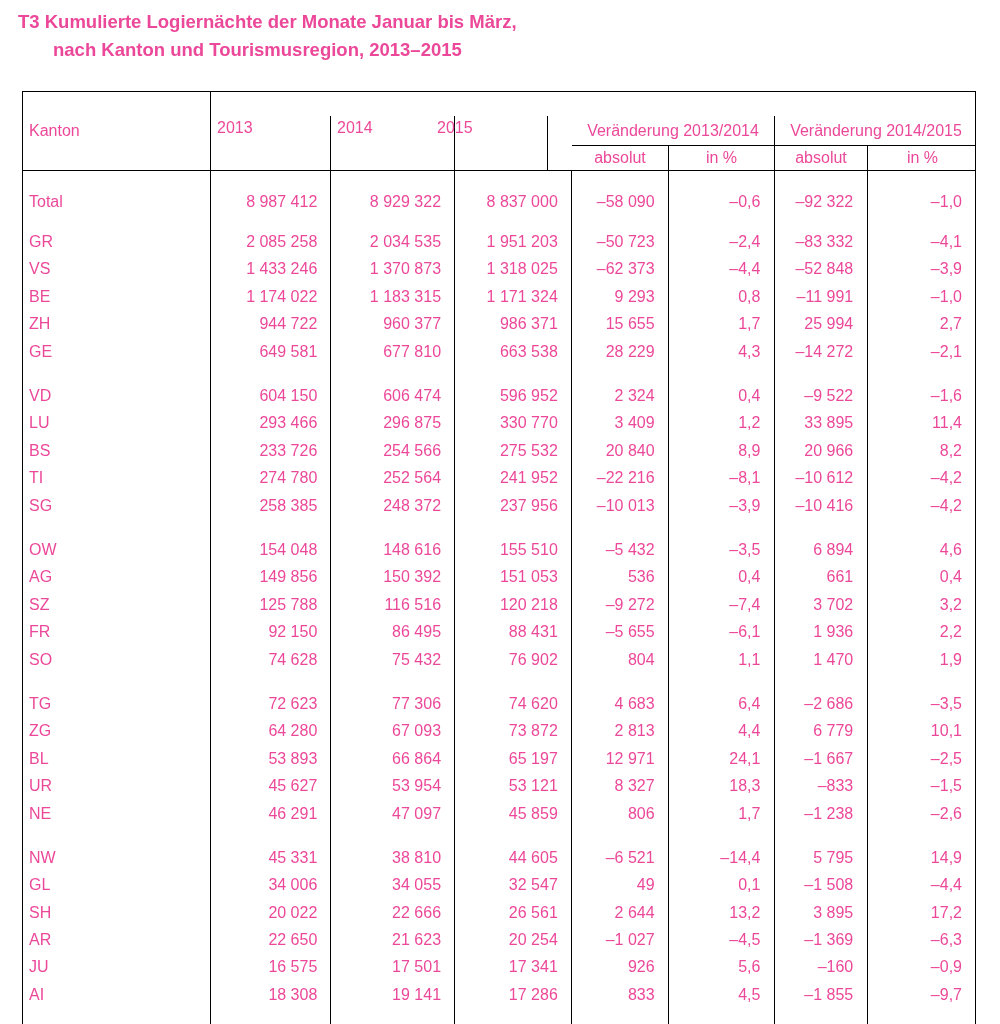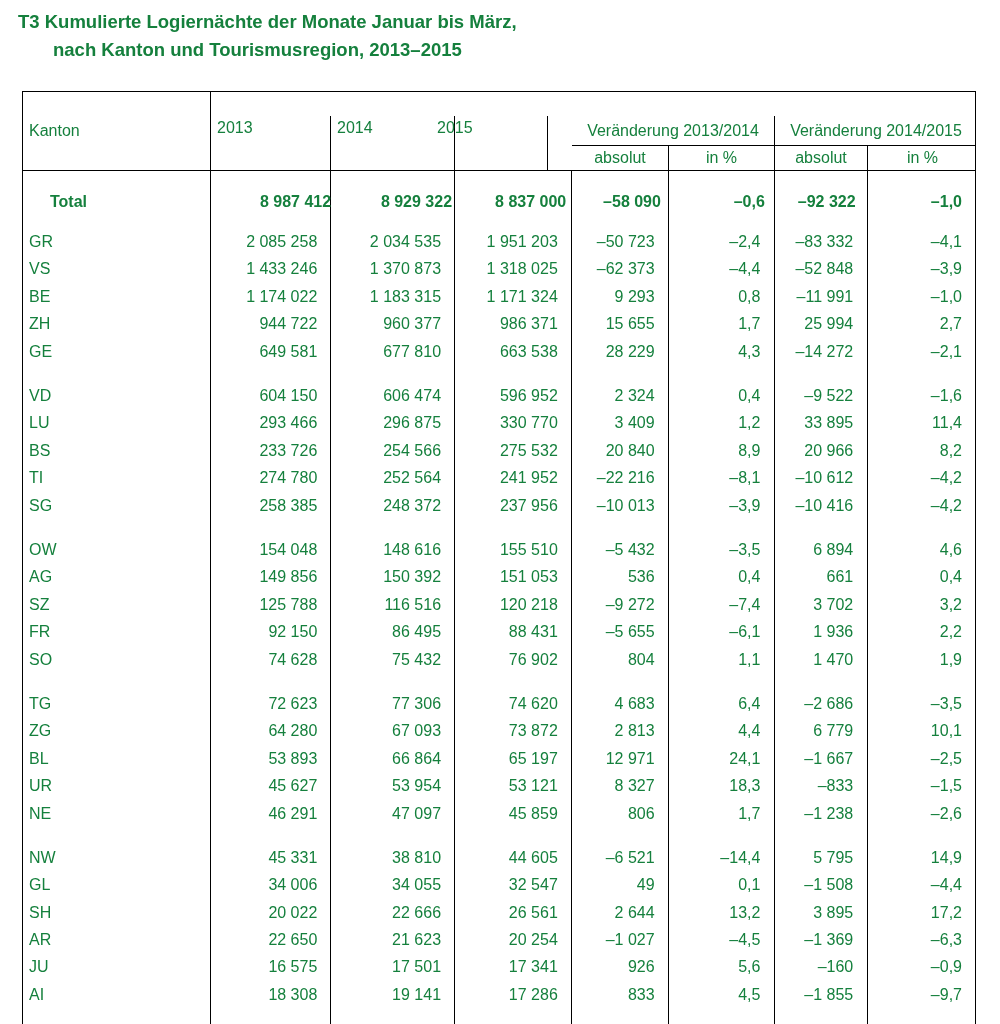--- a/index.html
+++ b/index.html
@@ -1,21 +1,21 @@
 <!DOCTYPE html>
 <html><head>
 <meta charset="utf-8">
 <style>
   html, body { margin: 0; padding: 0; background: #ffffff; }
   .page {
     position: relative;
     width: 1000px;
     height: 1024px;
     background: #ffffff;
-    color: #15803d;
+    color: #ec4899;
     font-family: "Liberation Sans", "DejaVu Sans", sans-serif;
     overflow: hidden;
   }
   .doc-title {
     position: absolute;
     left: 18px;
     top: 8px;
     font-size: 18.5px;
     font-weight: bold;
     line-height: 28px;
@@ -63,21 +63,21 @@
     padding-top: 17px;
     box-sizing: content-box;
     font-size: 16px;
     overflow: hidden;
   }
   .vline { position: absolute; top: 0; bottom: 0; width: 1px; background: #000; z-index: 0; }
   .v0 { left: 187px; } .v1 { left: 307px; } .v2 { left: 431px; }
   .v3 { left: 548px; } .v4 { left: 645px; } .v5 { left: 751px; } .v6 { left: 844px; }
 
   .trow { position: relative; z-index: 1; display: flex; height: 27.4px; align-items: center; white-space: nowrap; }
-  .trow.bold { font-weight: bold; margin-left: 21px; }
+  .trow.bold { font-weight: normal; }
   .cell { box-sizing: border-box; }
   .c-label { width: 188px; padding-left: 6px; }
   .num { text-align: right; padding-right: 13px; }
   .cv0 { width: 120px; } .cv1 { width: 124px; } .cv2 { width: 117px; }
   .cv3 { width: 97px; }  .cv4 { width: 106px; padding-left: 16px; } .cv5 { width: 93px; } .cv6 { width: 109px; }
 
   .rgroup { margin-top: 17px; position: relative; z-index: 1; }
   .rgroup.first { margin-top: 13px; }
 </style>
 </head>

